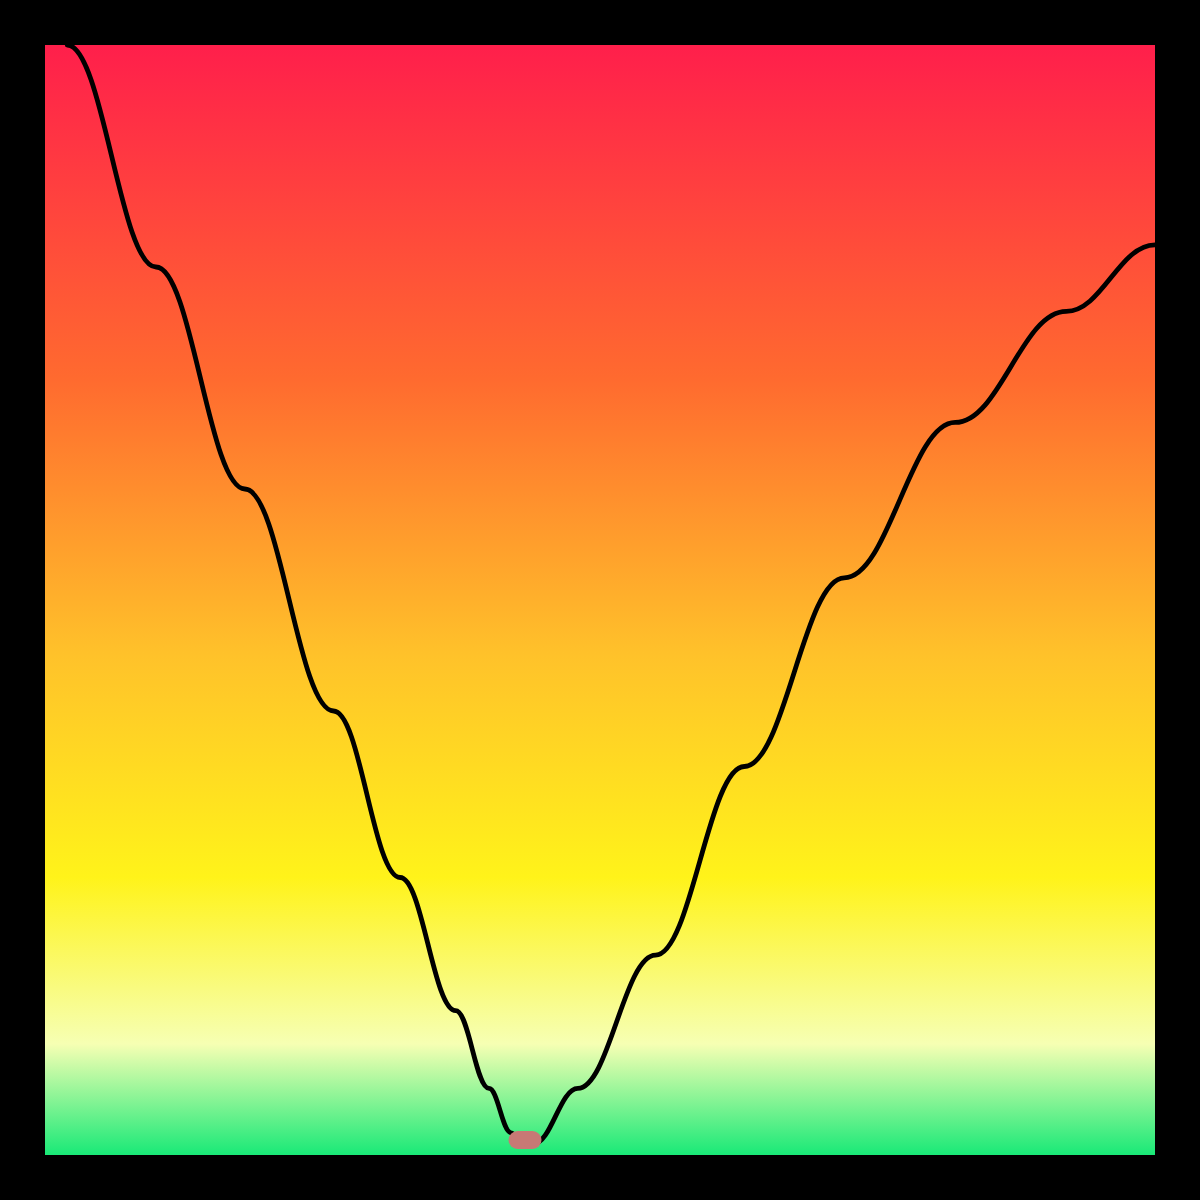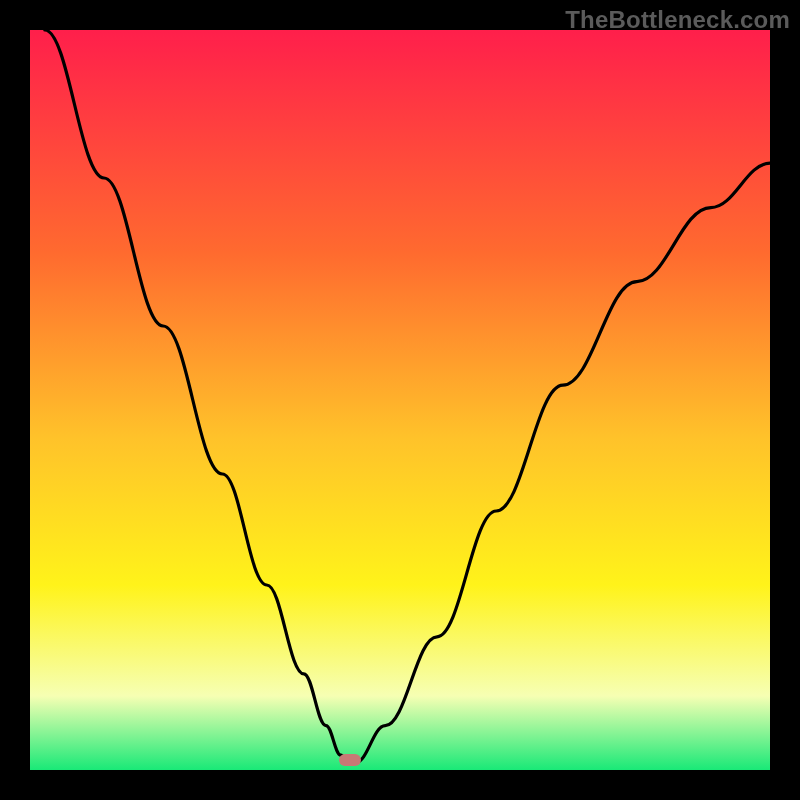--- a/index.html
+++ b/index.html
@@ -46,21 +46,20 @@
     height: 12px;
     border-radius: 6px;
     z-index: 4;
     transform: translate(-50%, -50%);
   }
 </style>
 </head>
 <body>
 
 <div class="frame">
-  <div class="watermark">TheBottleneck.com</div>
 
   <div class="plot">
     <svg class="gradient" viewBox="0 0 740 740" preserveAspectRatio="none">
       <defs>
         <linearGradient id="bg" x1="0" y1="0" x2="0" y2="1">
           <stop id="g0" offset="0%" stop-color="#ff1f4b"></stop>
           <stop id="g1" offset="30%" stop-color="#ff6a2f"></stop>
           <stop id="g2" offset="55.00000000000001%" stop-color="#ffc22a"></stop>
           <stop id="g3" offset="75%" stop-color="#fff31a"></stop>
           <stop id="g4" offset="90%" stop-color="#f6ffb3"></stop>

